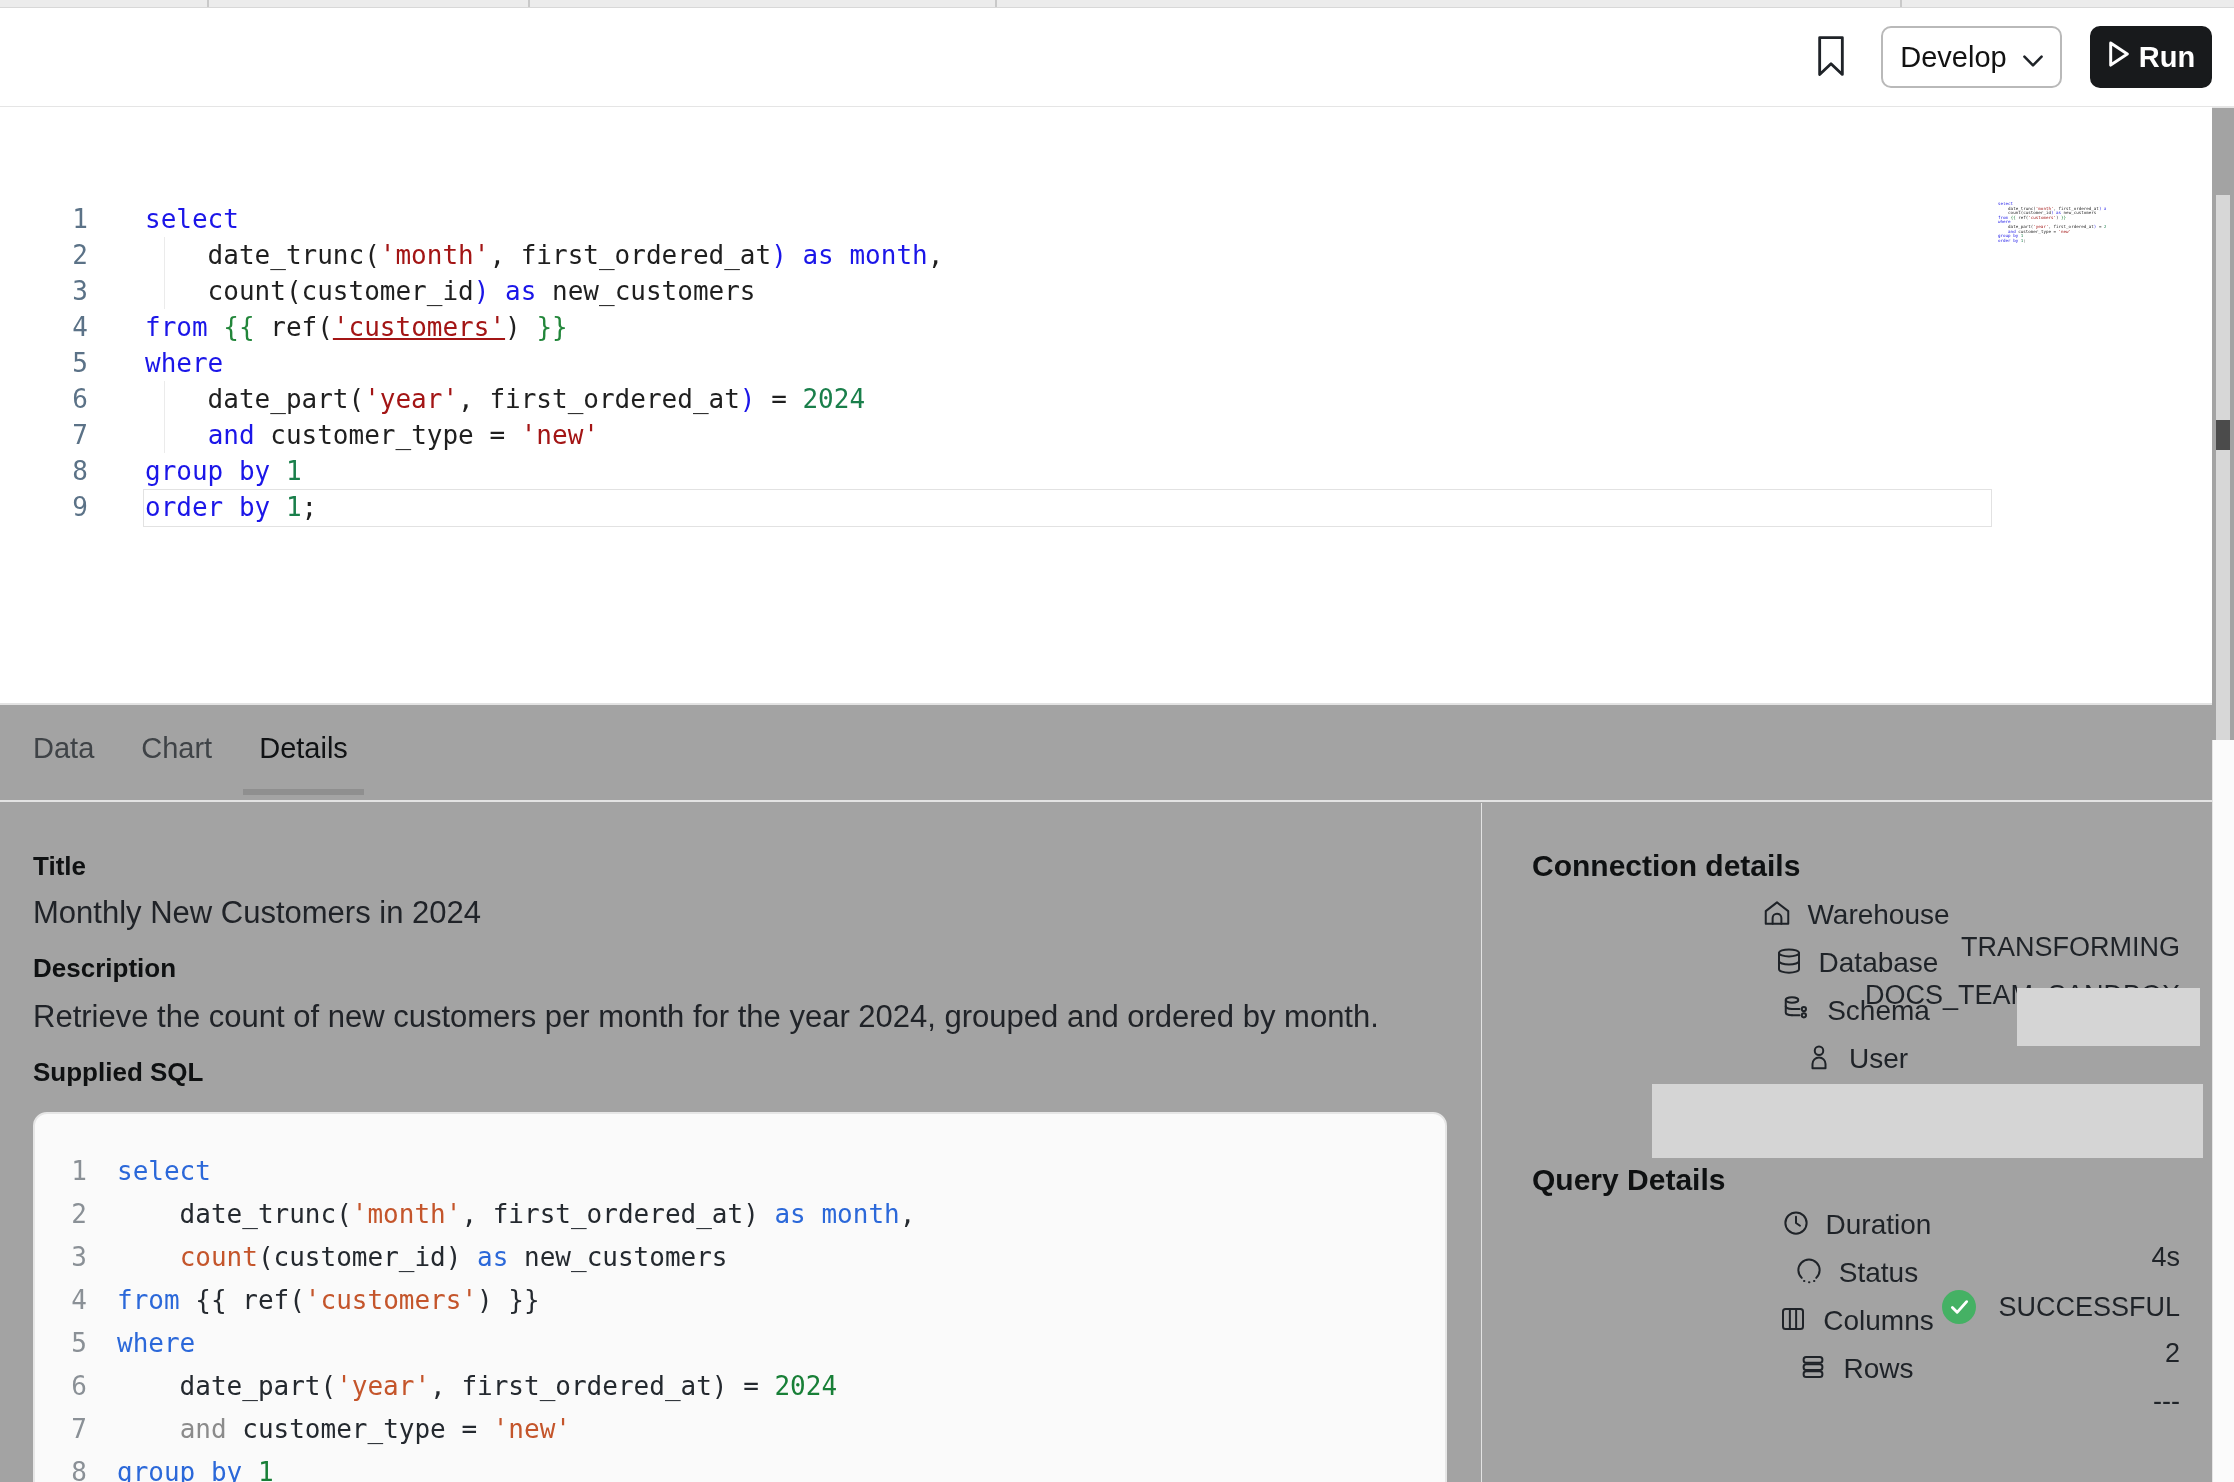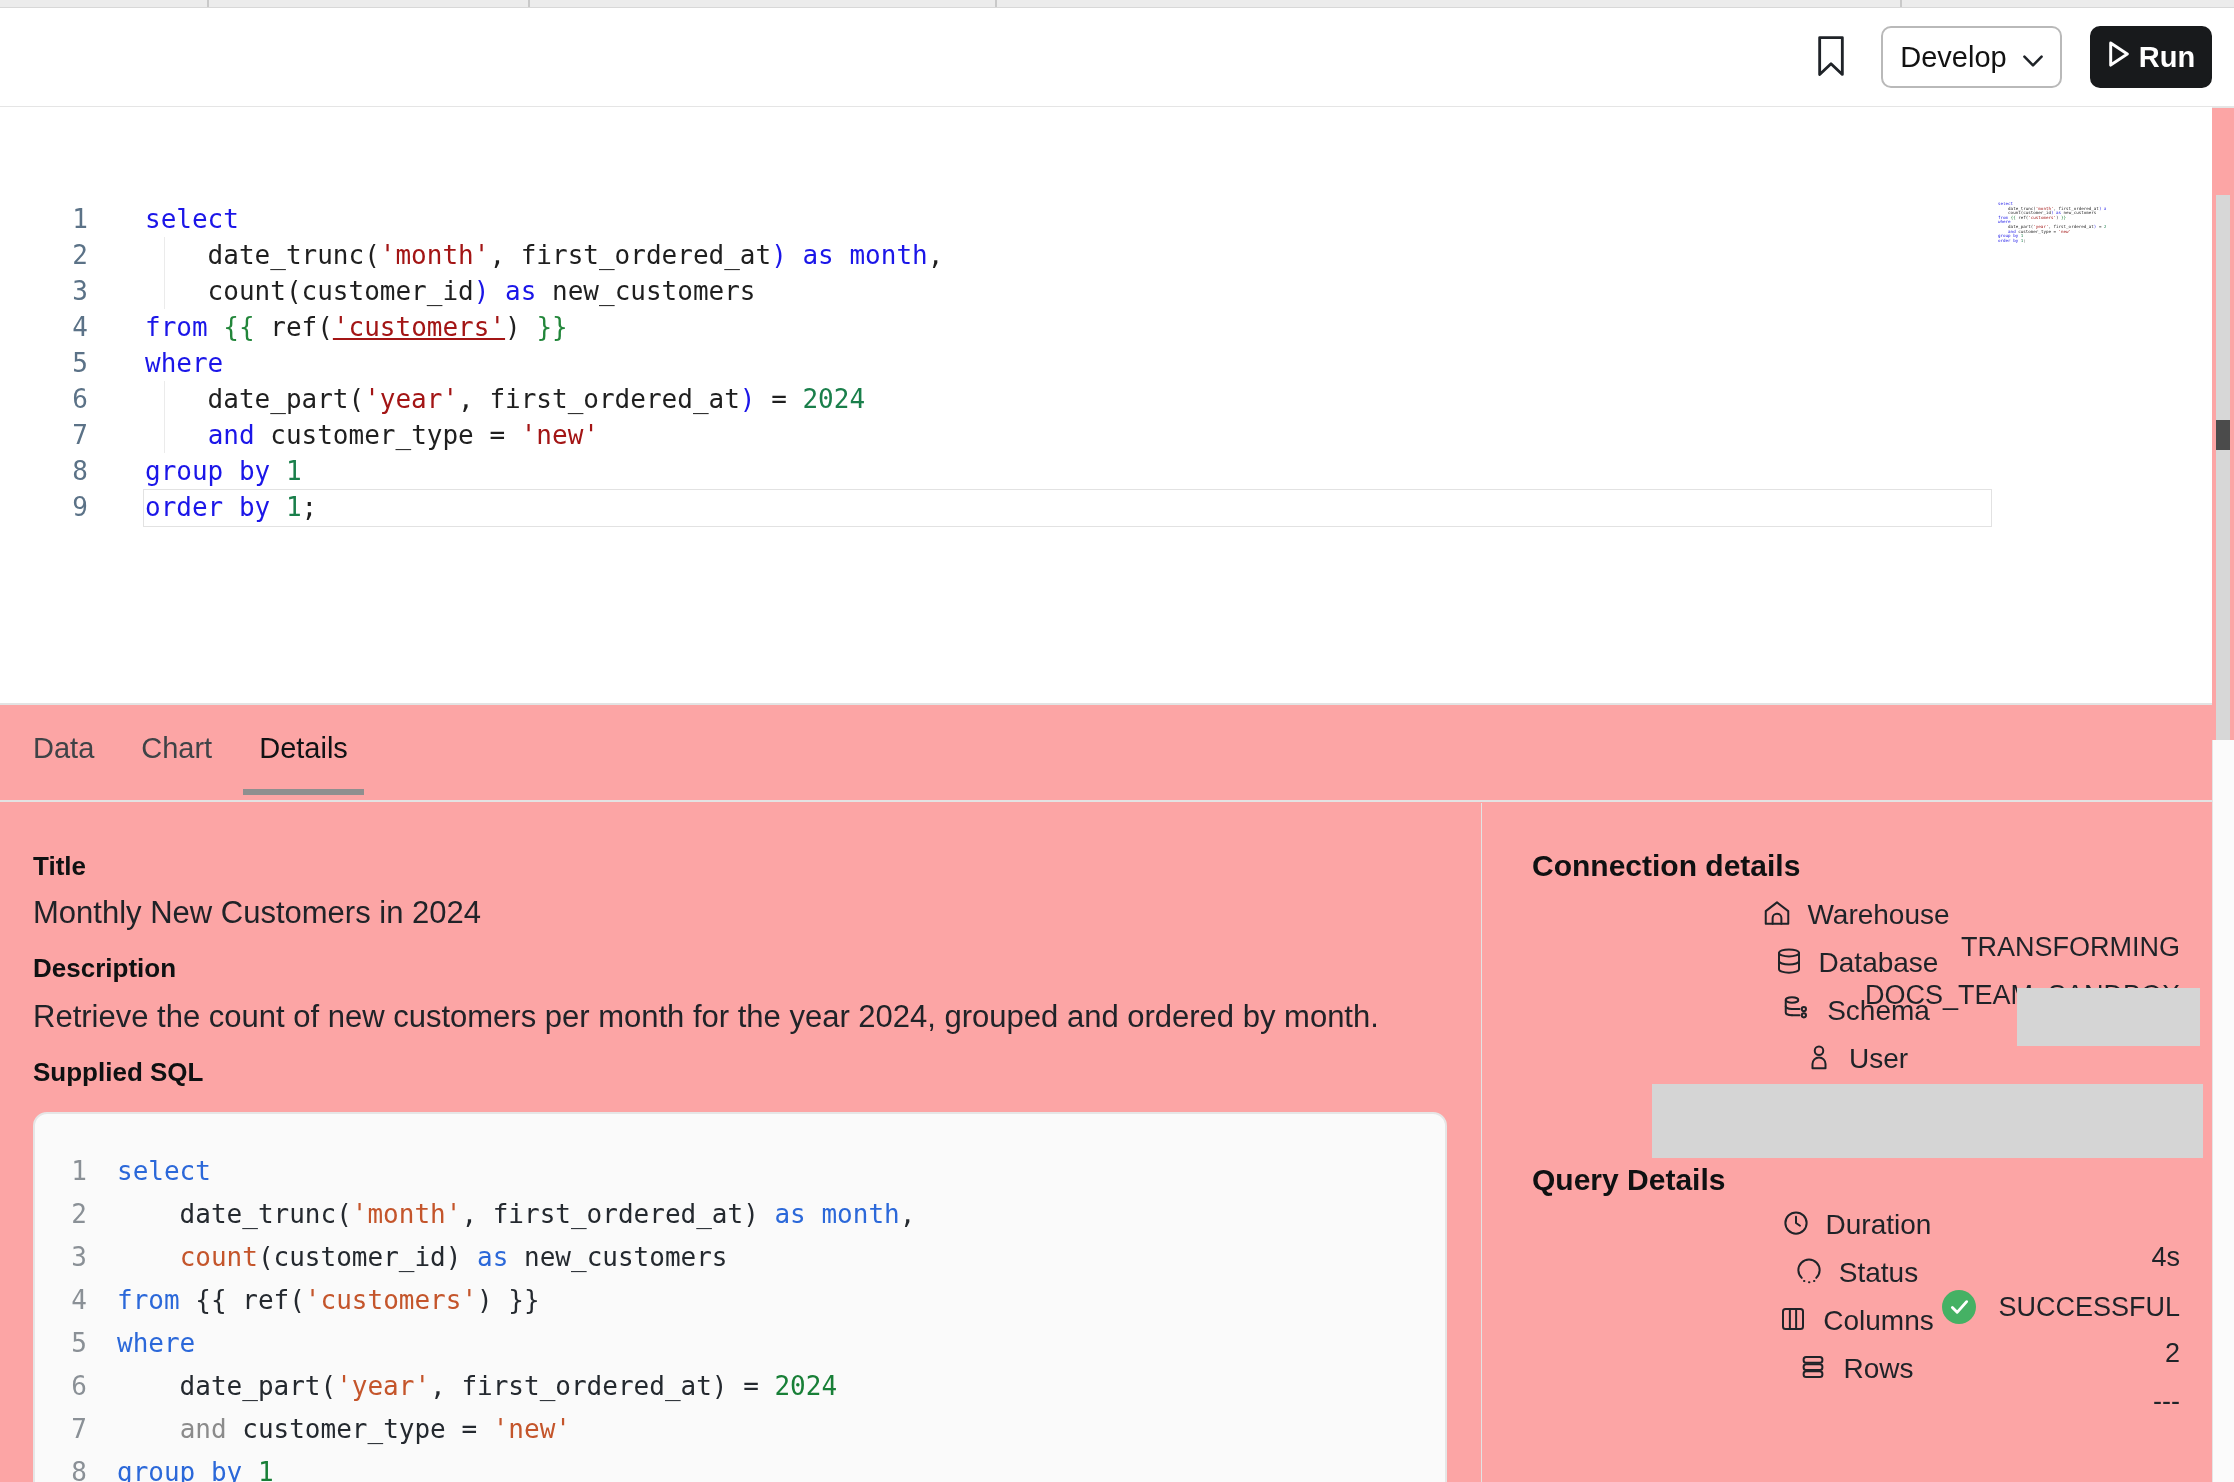--- a/index.html
+++ b/index.html
@@ -1,17 +1,17 @@
 <!DOCTYPE html>
 <html><head>
 <meta charset="utf-8">
 <style>
   html,body{margin:0;padding:0;background:#ffffff;}
   body{font-family:"Liberation Sans", sans-serif;color:#1f2328;}
-  #page{position:relative;width:2234px;height:1482px;background:#fca5a5;overflow:hidden;}
+  #page{position:relative;width:2234px;height:1482px;background:#a3a3a3;overflow:hidden;}
 
   
   .top-strip{position:absolute;left:0;top:0;width:2234px;height:7px;background:#ececec;border-bottom:1px solid #d8d8d8;}
   .top-strip .sep{position:absolute;top:0;width:2px;height:7px;background:#c9c9c9;}
 
   
   .header{position:absolute;left:0;top:8px;width:2234px;height:98px;background:#fff;border-bottom:2px solid #e5e5e5;}
   .header-right{position:absolute;right:22px;top:0;height:98px;display:flex;align-items:center;gap:28px;}
   .bookmark-btn{width:44px;height:56px;display:flex;align-items:center;justify-content:center;cursor:pointer;background:none;border:none;padding:0;}
   .btn{display:flex;align-items:center;justify-content:center;height:62px;border-radius:10px;font-size:29px;cursor:pointer;box-sizing:border-box;}

